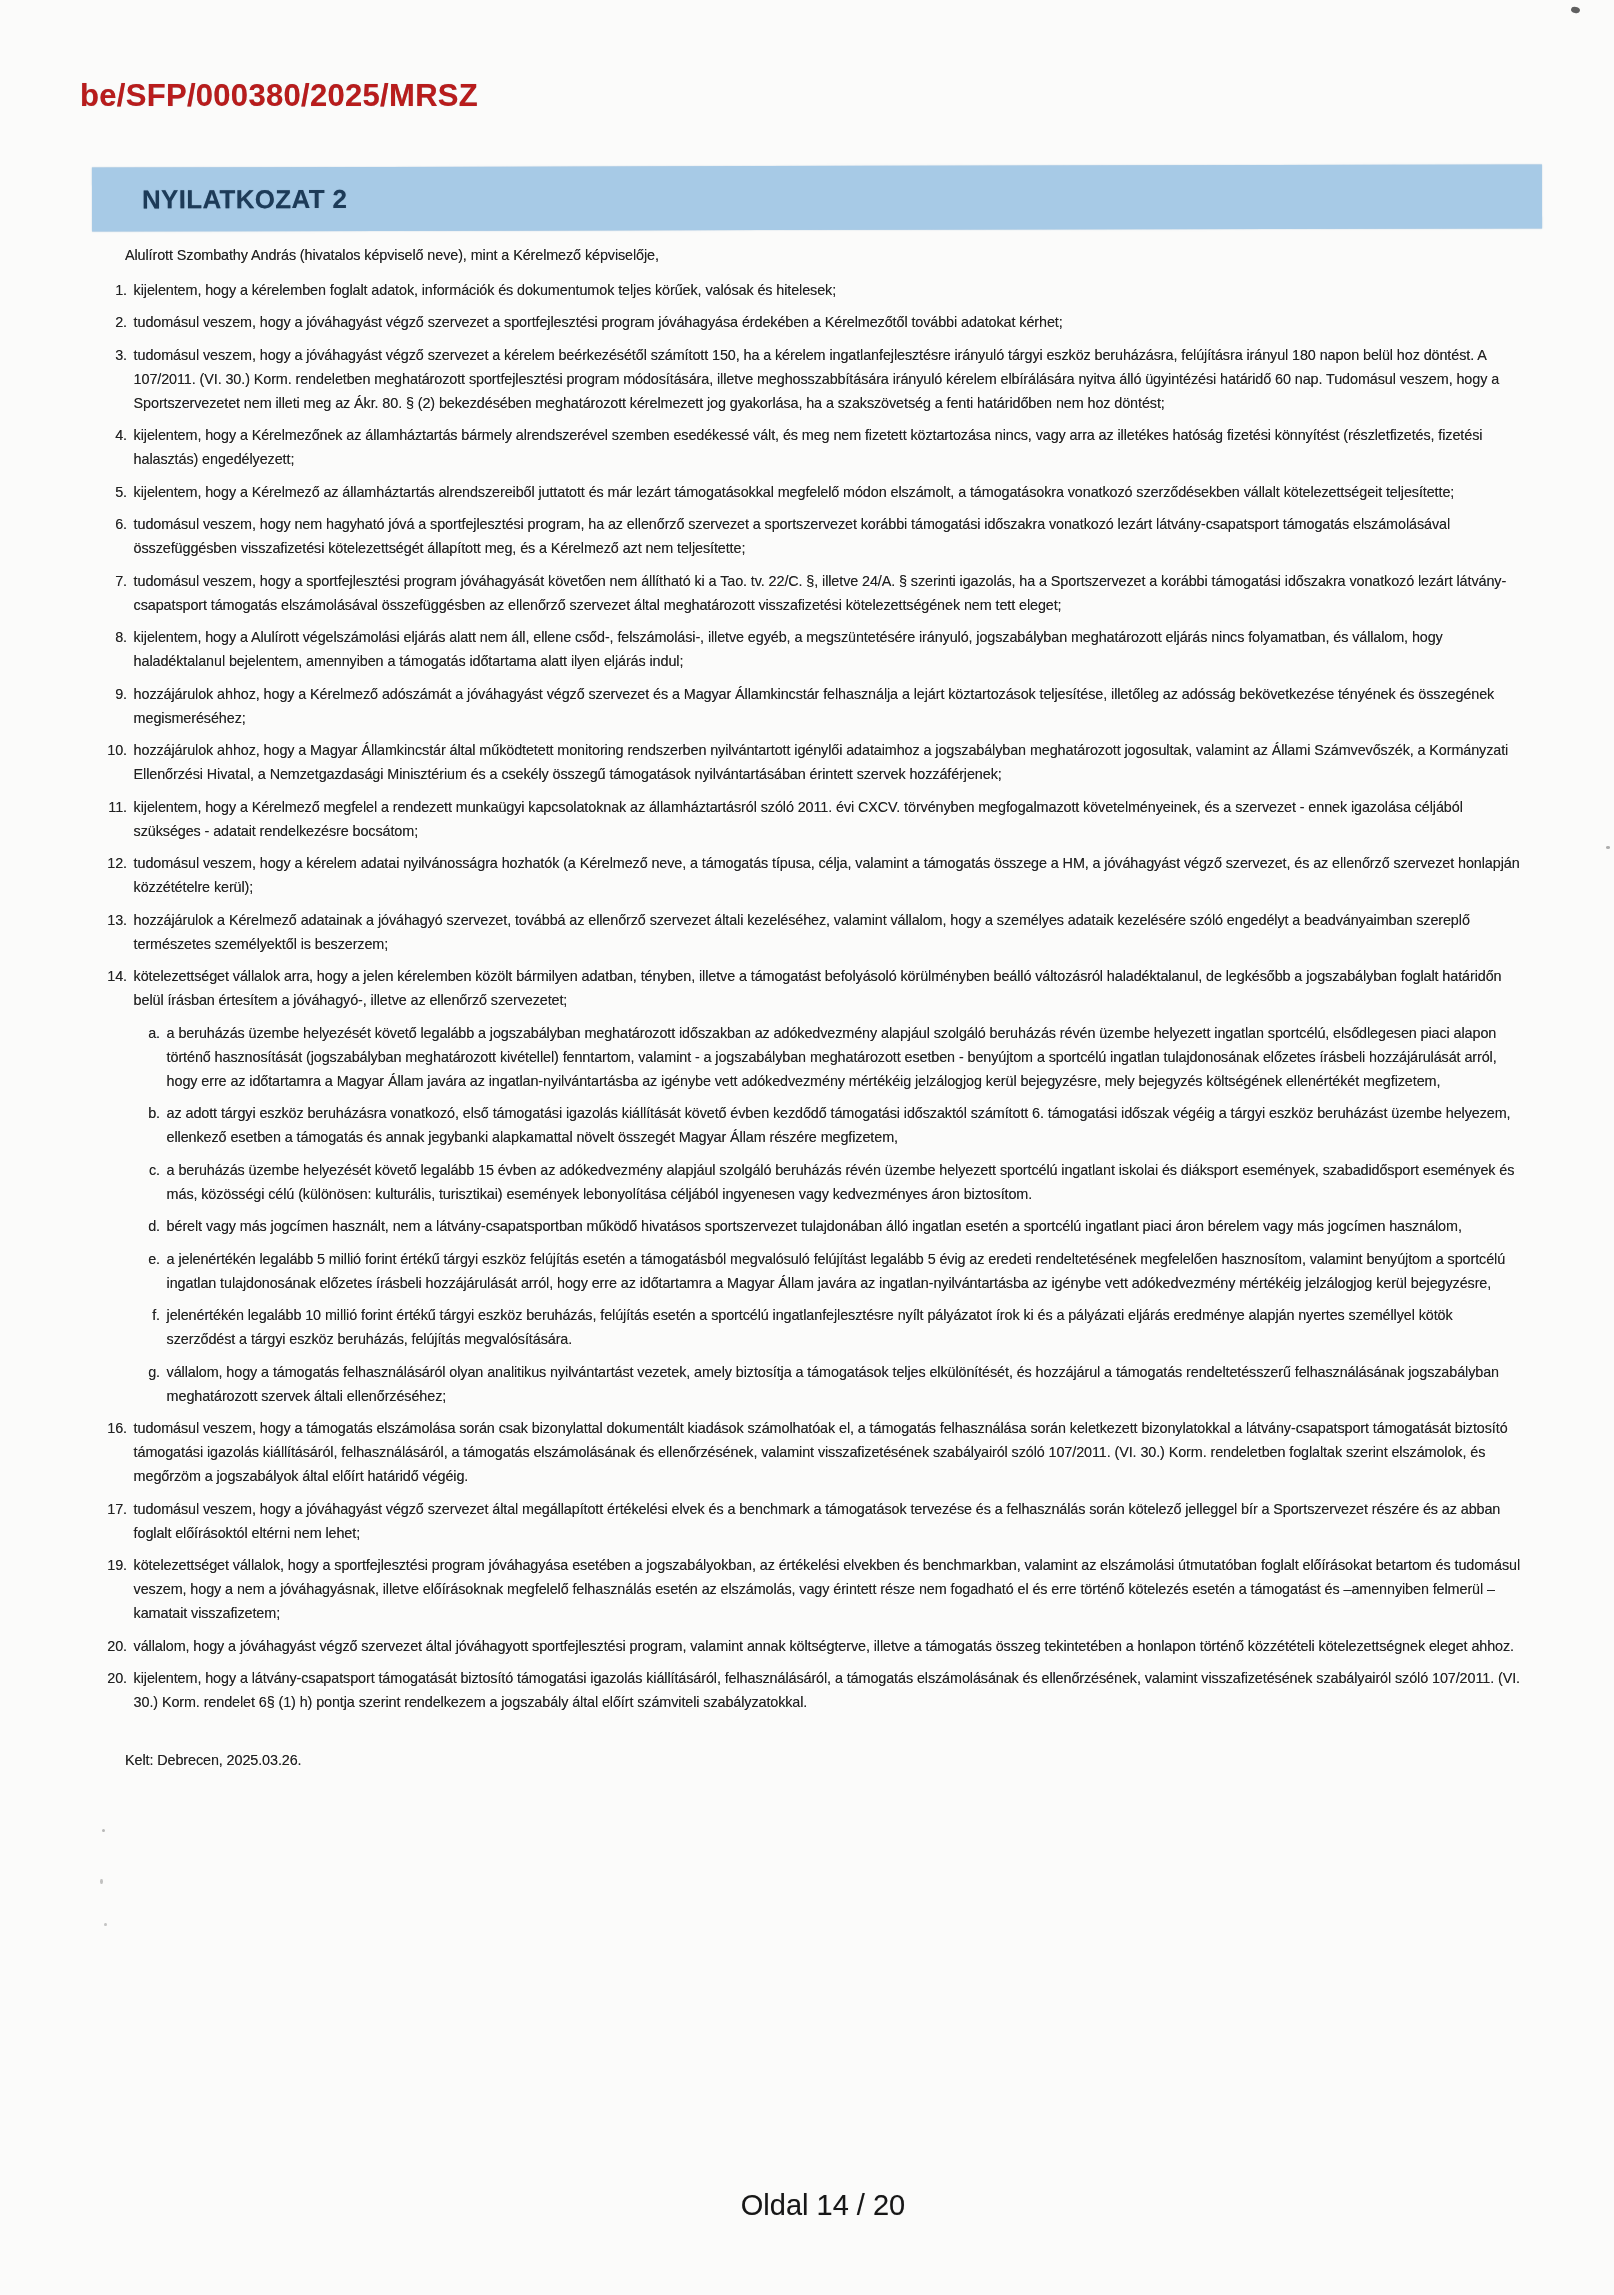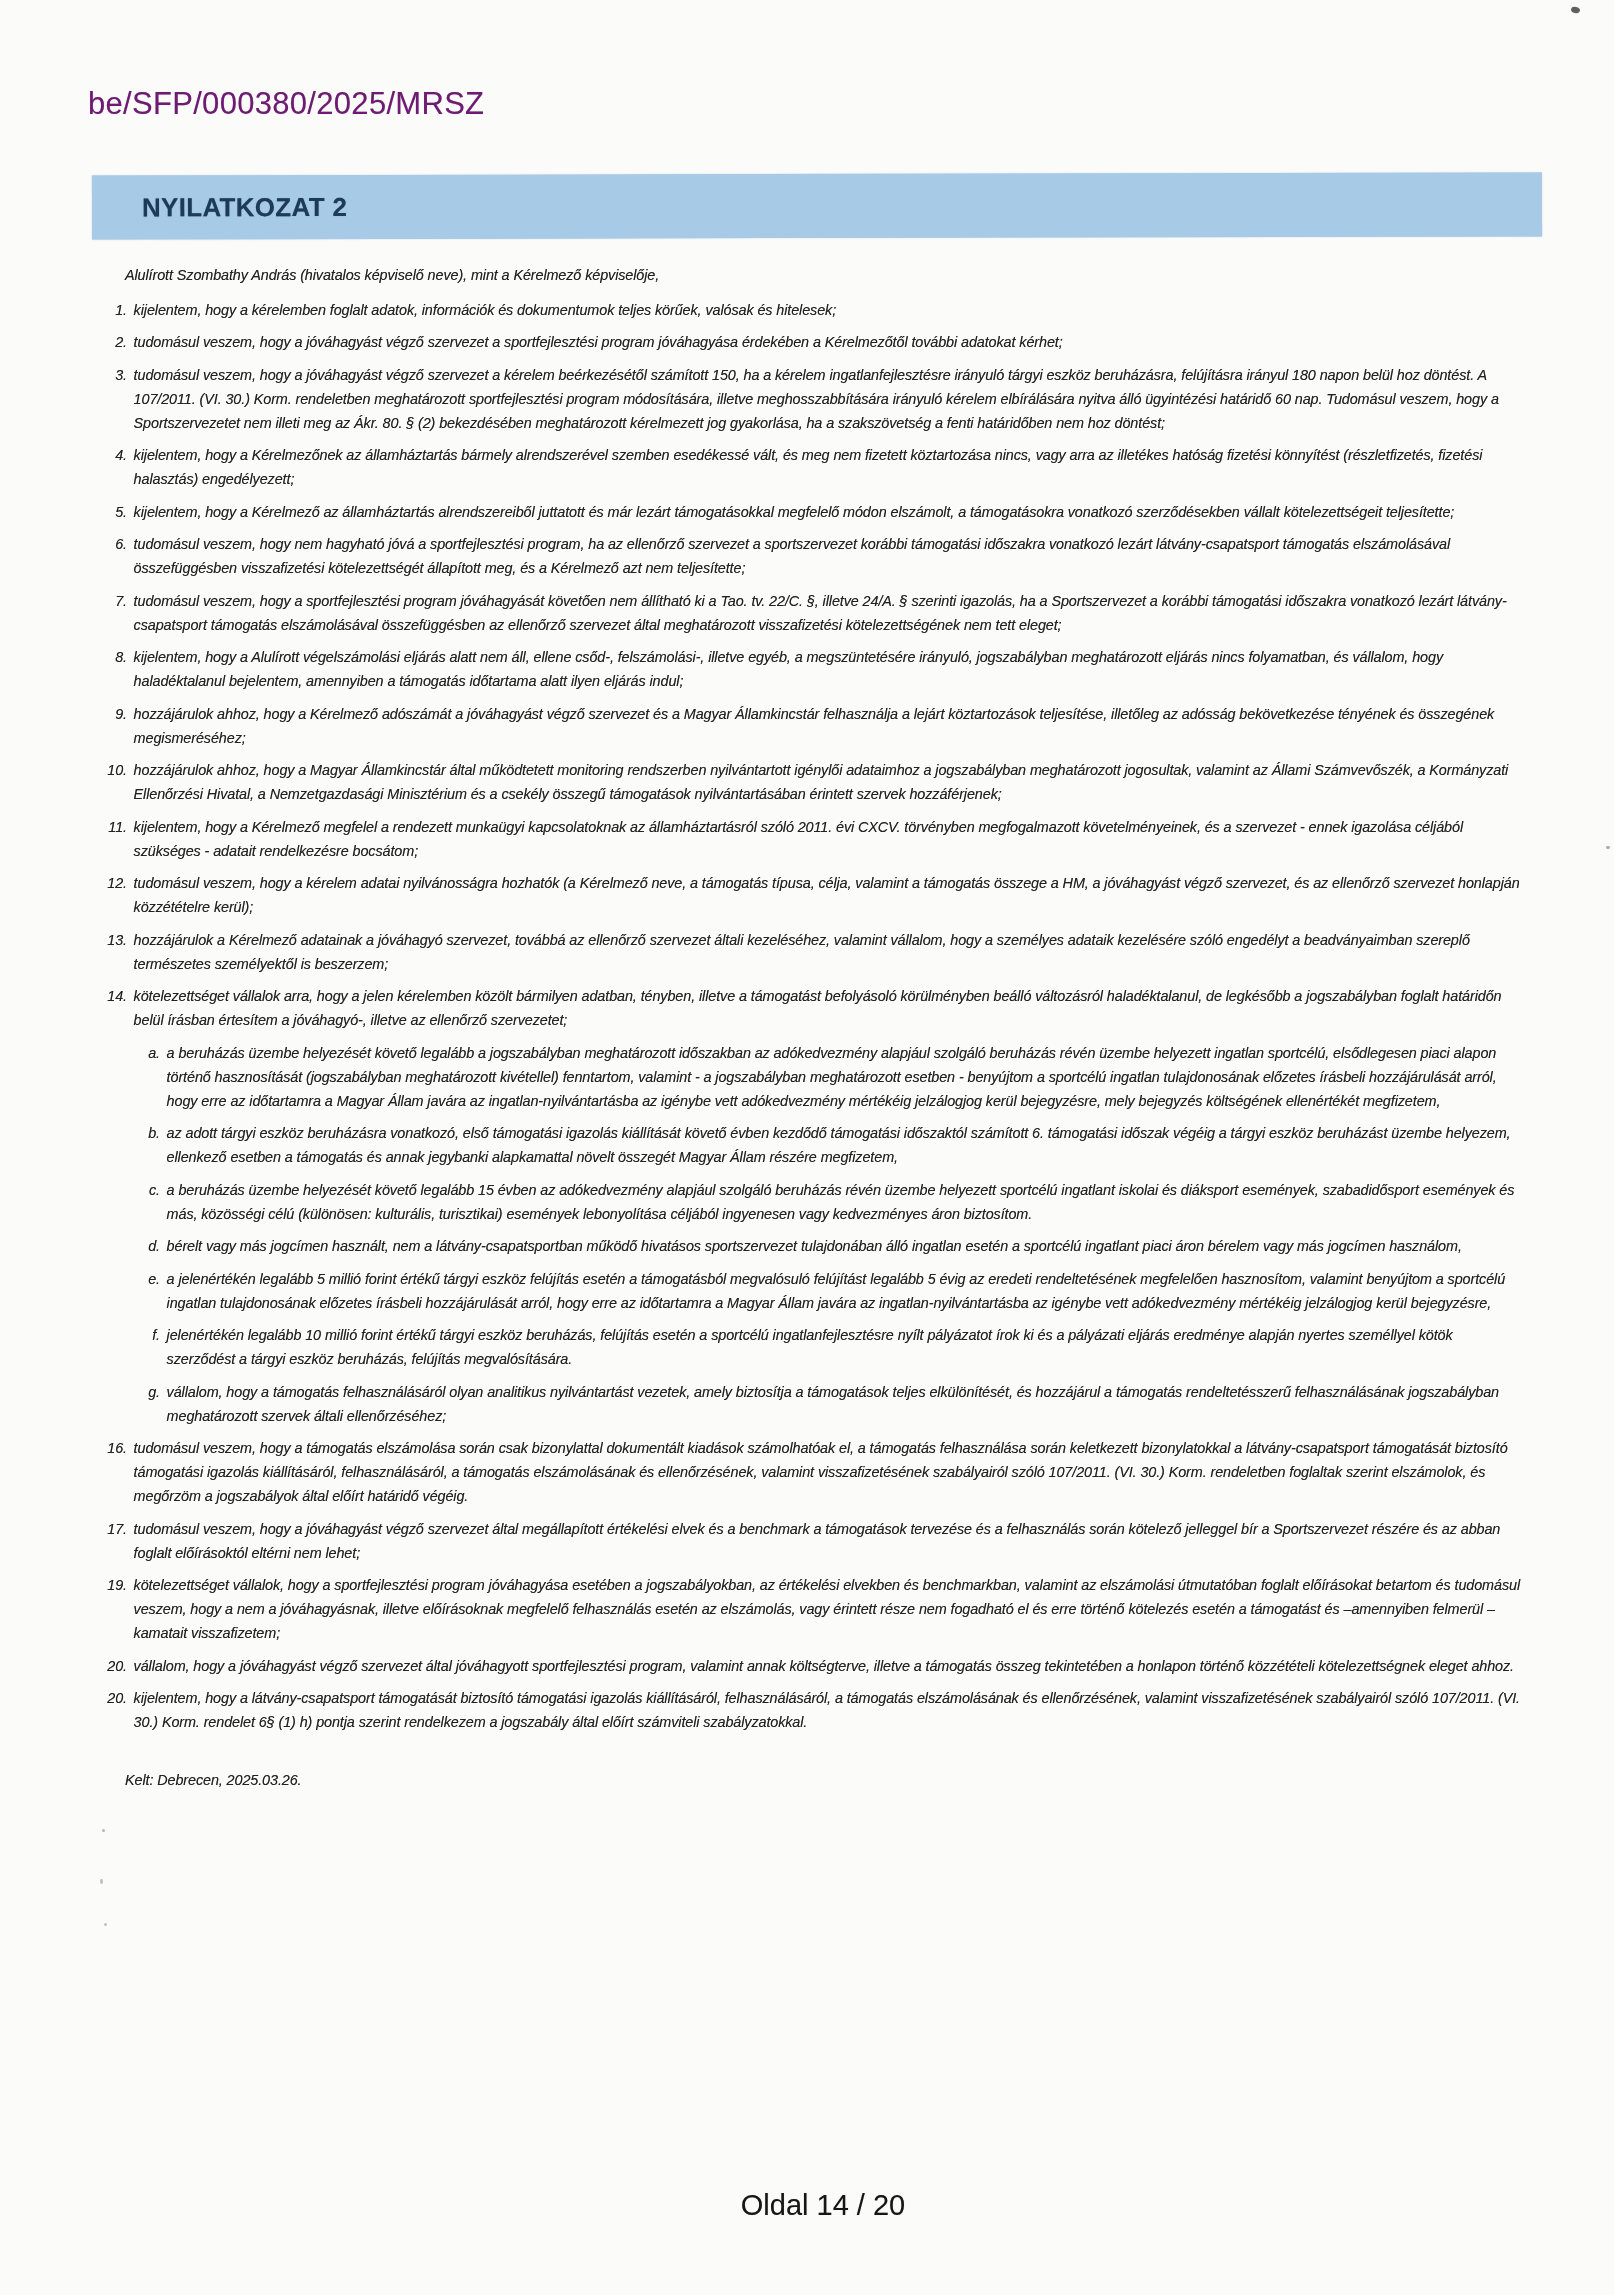--- a/index.html
+++ b/index.html
@@ -26,54 +26,53 @@
   }
   
   .speck{position:absolute;background:#3a3a3a;border-radius:50%;}
   .speck.s1{width:9.2px;height:5.9px;top:6.6px;right:34px;opacity:.8;transform:rotate(12deg);}
   .speck.s2{width:3.3px;height:3.3px;top:1829px;left:102px;opacity:.35;}
   .speck.s3{width:2.6px;height:4.6px;top:1879px;left:100px;opacity:.3;}
   .speck.s4{width:2.6px;height:3.3px;top:1923px;left:104px;opacity:.28;}
   .speck.s5{width:3.9px;height:2.6px;top:846px;right:3.9px;opacity:.4;}
 
   .ref-code{
-    margin:8px;
+    margin:0;
     padding:77px 0 0 80px;
     font-size:31px;
     line-height:38px;
-    font-weight:400;
+    font-weight:700;
     letter-spacing:0.3px;
-    color:#701a75;
+    color:#b91c1c;
     text-shadow:0 0 0.7px rgba(0,0,0,.35);
   }
   .banner{
     margin:51px 72px 0 92px;
     height:64px;
     background:var(--banner-bg);
     display:flex;
     align-items:center;
     transform:rotate(-0.12deg);
     box-shadow:0 0 1.3px rgba(120,160,195,.6);
   }
   .banner-title{
     margin:0 0 0 50px;
     font-size:26px;
     font-weight:700;
     letter-spacing:0.3px;
     color:var(--banner-text);
     text-shadow:0 0 0.7px rgba(20,50,80,.5);
   }
   .doc-body{
-    margin:25px 90px 0 80px;
+    margin:13px 90px 0 80px;
     font-size:14.4px;
     line-height:24px;
     letter-spacing:-0.1px;
     color:var(--text);
     text-shadow:0 0 0.4px rgba(0,0,0,.45);
-    font-style:italic;
   }
   .intro{
     margin:0 0 10.5px 45px;
   }
   .item{
     display:flex;
     margin:0 0 8.5px 0;
   }
   .item .num{
     flex:0 0 47px;

